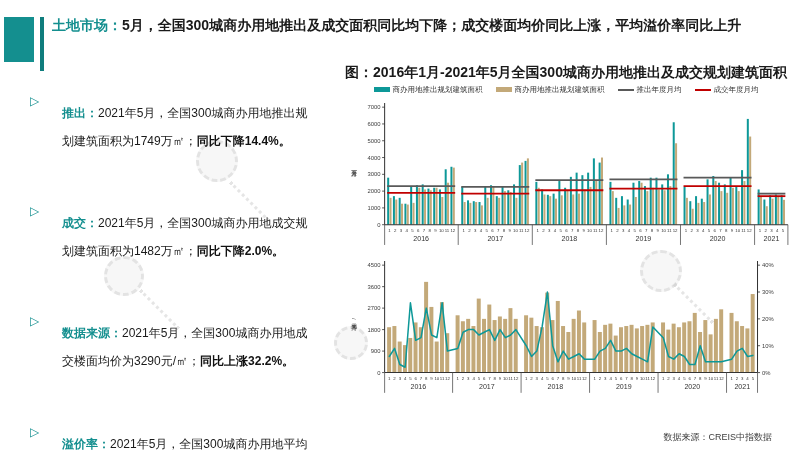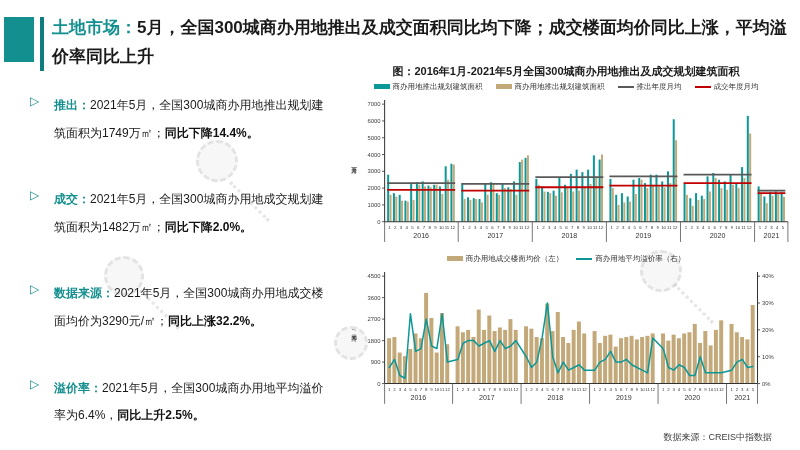--- a/index.html
+++ b/index.html
@@ -3,34 +3,34 @@
 <meta charset="utf-8">
 <style>
   html,body{margin:0;padding:0;}
   body{
     width:800px;height:450px;position:relative;overflow:hidden;background:#ffffff;
     font-family:"Liberation Sans","DejaVu Sans",sans-serif;color:#1a1a1a;
   }
   
   .hdr-square{position:absolute;left:4px;top:17px;width:30px;height:45px;background:#148f8f;z-index:2;}
   .hdr-bar{position:absolute;left:40px;top:17px;width:4px;height:54px;background:#0f7d7d;z-index:2;}
-  .title{position:absolute;left:52px;top:14px;width:735px;font-size:17px;font-weight:bold;line-height:1.7;z-index:2;}
+  .title{position:absolute;left:52px;top:14px;width:735px;font-size:14px;font-weight:bold;line-height:1.7;z-index:2;}
   .t-accent{color:#148f8f;}
   
   .bullets{position:absolute;left:30px;top:88px;width:300px;z-index:2;}
   .bullet{display:flex;margin-bottom:31px;font-size:12px;line-height:2.3;}
   .bullet .arrow{color:#148f8f;width:20px;flex:0 0 20px;font-size:12px;line-height:2.3;}
-  .bullet p{margin:4px;flex:1;}
+  .bullet p{margin:12px;flex:1;}
   .bullet .term{color:#148f8f;font-weight:bold;}
   .bullet b{color:#111;}
   
   .fig{position:absolute;left:338px;width:456px;z-index:2;}
   #fig1{top:64px;}
   #fig2{top:253px;}
-  .fig-title{font-size:11px;font-weight:bold;text-align:center;margin:0 0 2px 0;}
+  .fig-title{font-size:14px;font-weight:bold;text-align:center;margin:0 0 2px 0;}
   .legend{display:flex;justify-content:center;align-items:center;gap:13px;height:11px;font-size:7.5px;color:#333;}
   .lg-item{display:flex;align-items:center;}
   .sw-bar{width:16px;height:5px;display:inline-block;margin-right:3px;}
   .sw-line{width:16px;height:2px;display:inline-block;margin-right:3px;}
   .chart svg{display:block;width:100%;}
   
   .footer{position:absolute;right:28px;bottom:6px;font-size:9px;color:#404040;z-index:2;margin-left:20px;}
   
   .wm{position:absolute;border:3px dashed #cdcdcd;border-radius:50%;background:rgba(205,205,205,.28);opacity:.55;z-index:1;}
   .trail{position:absolute;width:55px;border-top:3px dotted #cdcdcd;transform:rotate(45deg);opacity:.5;z-index:1;}
@@ -328,30 +328,20 @@
         <line x1="191.74615384615393" x2="191.74615384615393" y1="128" y2="148" stroke="#555" stroke-width="0.8"></line>
         <line x1="264.86923076923097" x2="264.86923076923097" y1="128" y2="148" stroke="#555" stroke-width="0.8"></line>
         <line x1="337.9923076923077" x2="337.9923076923077" y1="128" y2="148" stroke="#555" stroke-width="0.8"></line>
         <line x1="411.1153846153844" x2="411.1153846153844" y1="128" y2="148" stroke="#555" stroke-width="0.8"></line>
         <line x1="444" x2="444" y1="128" y2="148" stroke="#555" stroke-width="0.8"></line>
       </svg>
     </div>
 </div>
 
 <div class="fig" id="fig2">
-  <div class="legend">
-      <span class="lg-item">
-        <span class="sw-bar" style="background: rgb(195, 169, 121);"></span>
-        <span>商办用地成交楼面均价（左）</span>
-      </span>
-      <span class="lg-item">
-        <span class="sw-line" style="background: rgb(13, 152, 152);"></span>
-        <span>商办用地平均溢价率（右）</span>
-      </span>
-    </div>
   <div class="chart">
       <svg viewBox="0 0 450 142" preserveAspectRatio="xMidYMid meet">
         <rect x="48.46938461538462" y="73.24444444444444" width="3.9266153846153844" height="44.75555555555556" fill="#c3a979"></rect>
         <rect x="53.684769230769234" y="72.06666666666666" width="3.9266153846153844" height="45.93333333333334" fill="#c3a979"></rect>
         <rect x="58.90015384615385" y="87.37777777777778" width="3.9266153846153844" height="30.62222222222222" fill="#c3a979"></rect>
         <rect x="64.11553846153846" y="90.91111111111111" width="3.9266153846153844" height="27.08888888888889" fill="#c3a979"></rect>
         <rect x="69.33092307692307" y="83.84444444444443" width="3.9266153846153844" height="34.155555555555566" fill="#c3a979"></rect>
         <rect x="74.54630769230769" y="68.53333333333333" width="3.9266153846153844" height="49.46666666666667" fill="#c3a979"></rect>
         <rect x="79.76169230769231" y="73.24444444444444" width="3.9266153846153844" height="44.75555555555556" fill="#c3a979"></rect>
         <rect x="84.97707692307694" y="28.488888888888894" width="3.9266153846153844" height="89.5111111111111" fill="#c3a979"></rect>

